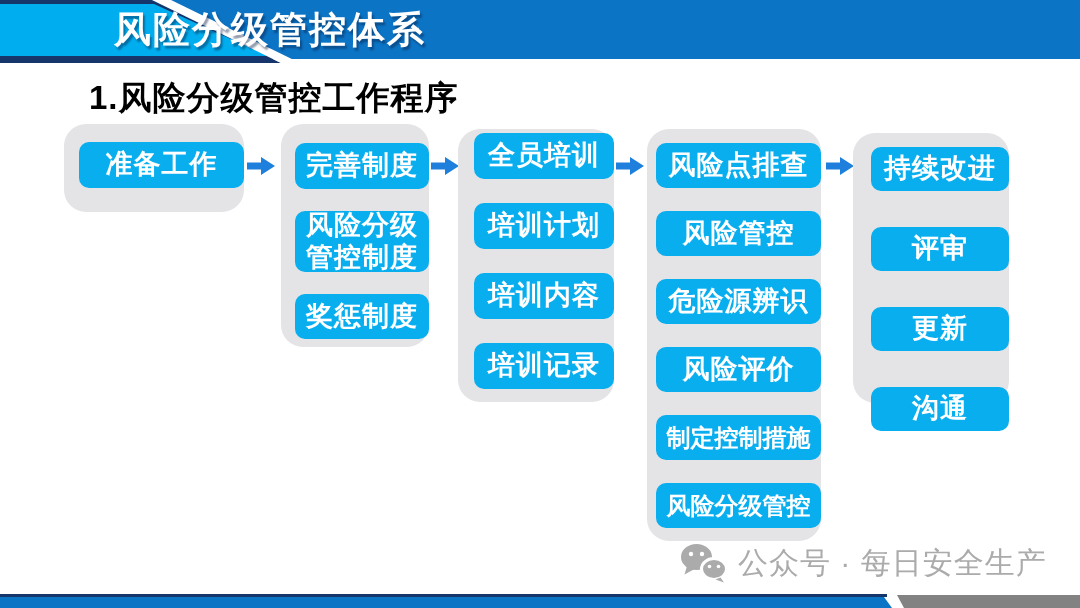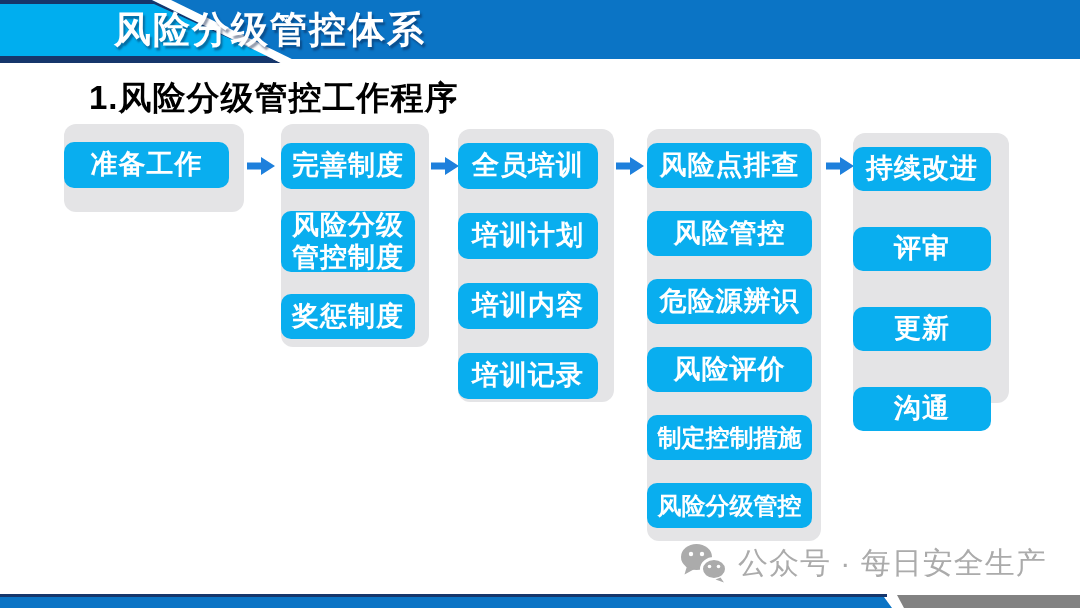--- a/index.html
+++ b/index.html
@@ -25,26 +25,26 @@
   }
 
   
   .subtitle {
     position: absolute; left: 89px; top: 76px;
     color: #000000; font-size: 33px; font-weight: 600; letter-spacing: 1px;
   }
 
   
   .col {
-    position: absolute; background: #e4e4e6; border-radius: 12px;
-    display: flex; flex-direction: column; align-items: flex-start;
+    position: absolute; background: #e4e4e6; border-radius: 22px;
+    display: flex; flex-direction: column; align-items: flex-end;
   }
   .col1 { left: 64px;  top: 124px; width: 180px; height: 88px;  padding-top: 18px; gap: 22px; }
   .col2 { left: 281px; top: 124px; width: 148px; height: 223px; padding-top: 19px; gap: 22px; }
-  .col3 { left: 458px; top: 129px; width: 156px; height: 273px; padding-top: 14px; gap: 24px; }
+  .col3 { left: 458px; top: 129px; width: 156px; height: 273px; padding-top: 4px; gap: 24px; }
   .col4 { left: 647px; top: 129px; width: 174px; height: 412px; padding-top: 14px; gap: 23px; }
   .col5 { left: 853px; top: 133px; width: 156px; height: 270px; padding-top: 14px; gap: 36px; }
 
   .btn {
     background: #09aeef; border-radius: 10px; color: #ffffff;
     font-size: 27px; font-weight: bold; letter-spacing: 1px;
     display: flex; align-items: center; justify-content: center;
     text-align: center; line-height: 1.15; flex: 0 0 auto;
   }
   .col1 .btn { width: 165px; height: 46px; }

